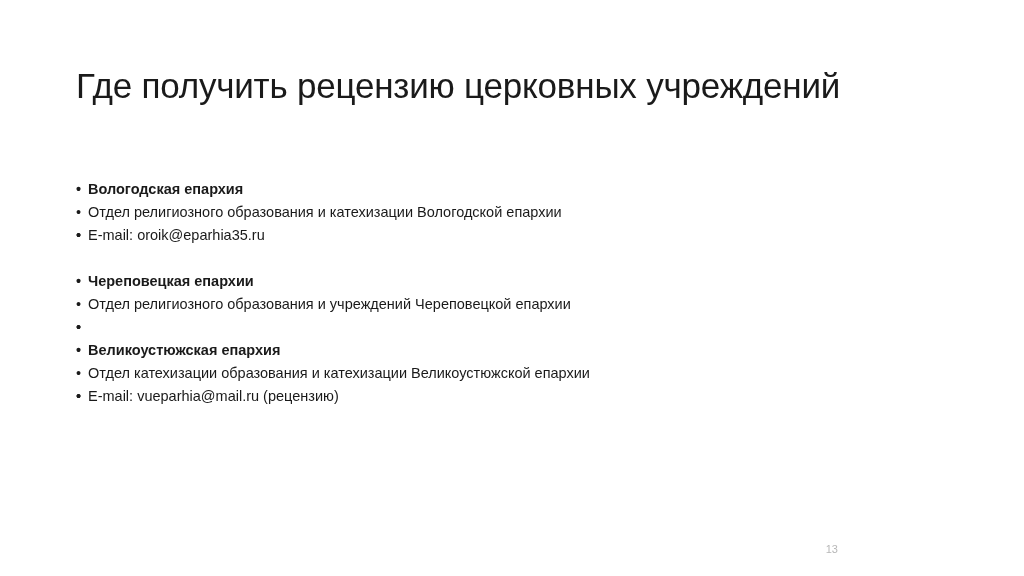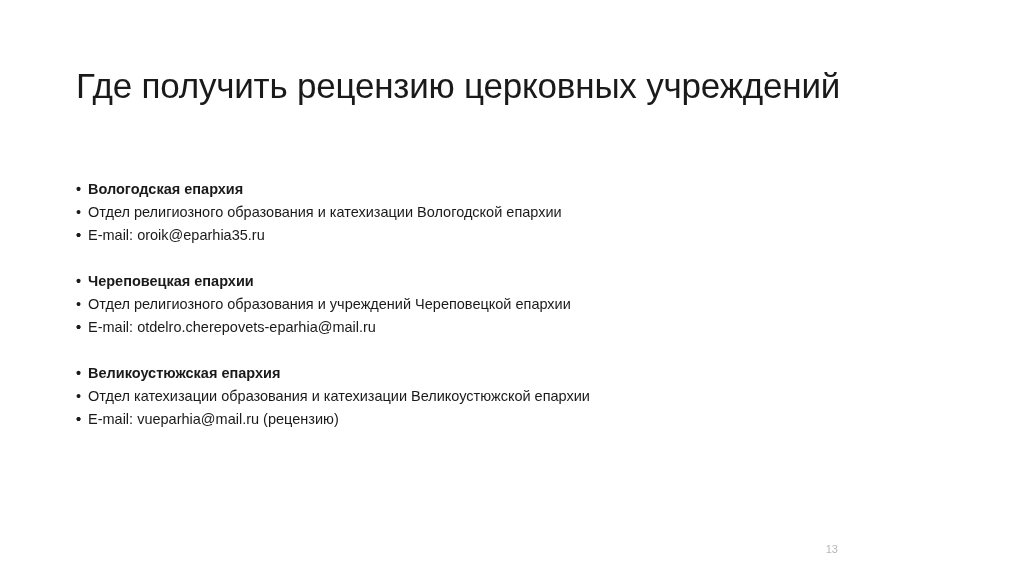--- a/index.html
+++ b/index.html
@@ -100,21 +100,21 @@
   <ul class="bullet-group">
         <li class="bullet-line is-heading"><span class="bullet-marker">•</span><span class="bullet-text">Вологодская епархия</span></li>
         <li class="bullet-line"><span class="bullet-marker">•</span><span class="bullet-text">Отдел религиозного образования и катехизации Вологодской епархии</span></li>
         <li class="bullet-line"><span class="bullet-marker">•</span></li>
         <li class="bullet-line"><span class="bullet-marker">•</span><span class="bullet-text">E-mail: oroik@eparhia35.ru</span></li>
       </ul>
       <ul class="bullet-group">
         <li class="bullet-line is-heading"><span class="bullet-marker">•</span><span class="bullet-text">Череповецкая епархии</span></li>
         <li class="bullet-line"><span class="bullet-marker">•</span><span class="bullet-text">Отдел религиозного образования и учреждений Череповецкой епархии</span></li>
         <li class="bullet-line"><span class="bullet-marker">•</span></li>
-        <li class="bullet-line"><span class="bullet-marker">•</span><span class="bullet-text">E-mail: otdelro.cherepovets-eparhia@mail.ru</span></li>
+        <li class="bullet-line"><span class="bullet-marker">•</span></li>
       </ul>
       <ul class="bullet-group">
         <li class="bullet-line is-heading"><span class="bullet-marker">•</span><span class="bullet-text">Великоустюжская епархия</span></li>
         <li class="bullet-line"><span class="bullet-marker">•</span><span class="bullet-text">Отдел катехизации образования и катехизации Великоустюжской епархии</span></li>
         <li class="bullet-line"><span class="bullet-marker">•</span></li>
         <li class="bullet-line"><span class="bullet-marker">•</span><span class="bullet-text">E-mail: vueparhia@mail.ru (рецензию)</span></li>
       </ul>
     </div>
 
   <div class="page-number">13</div>

